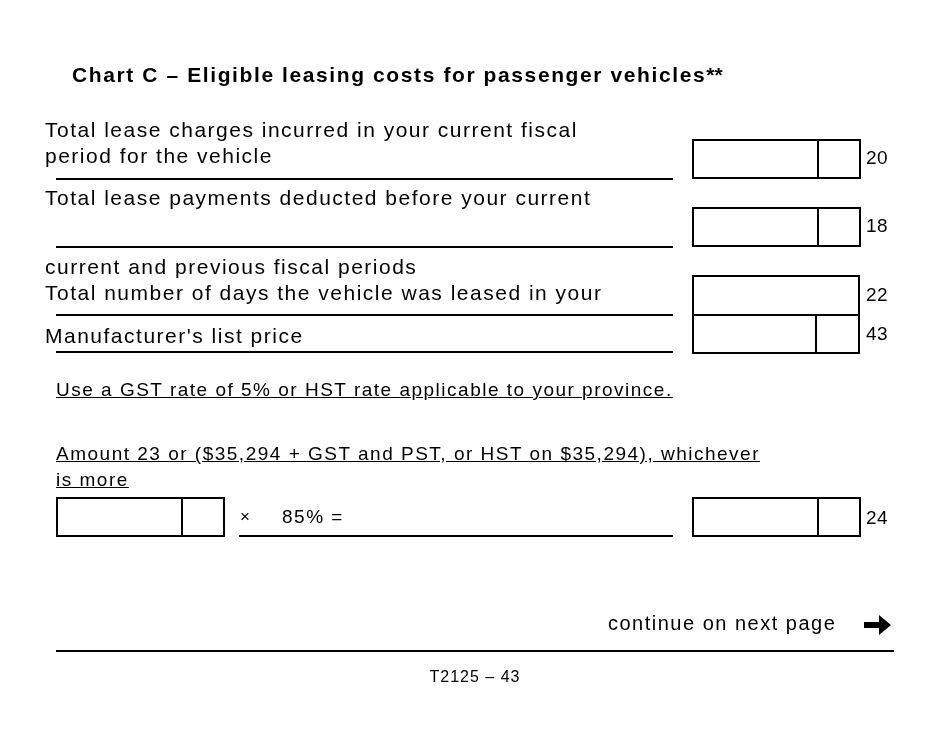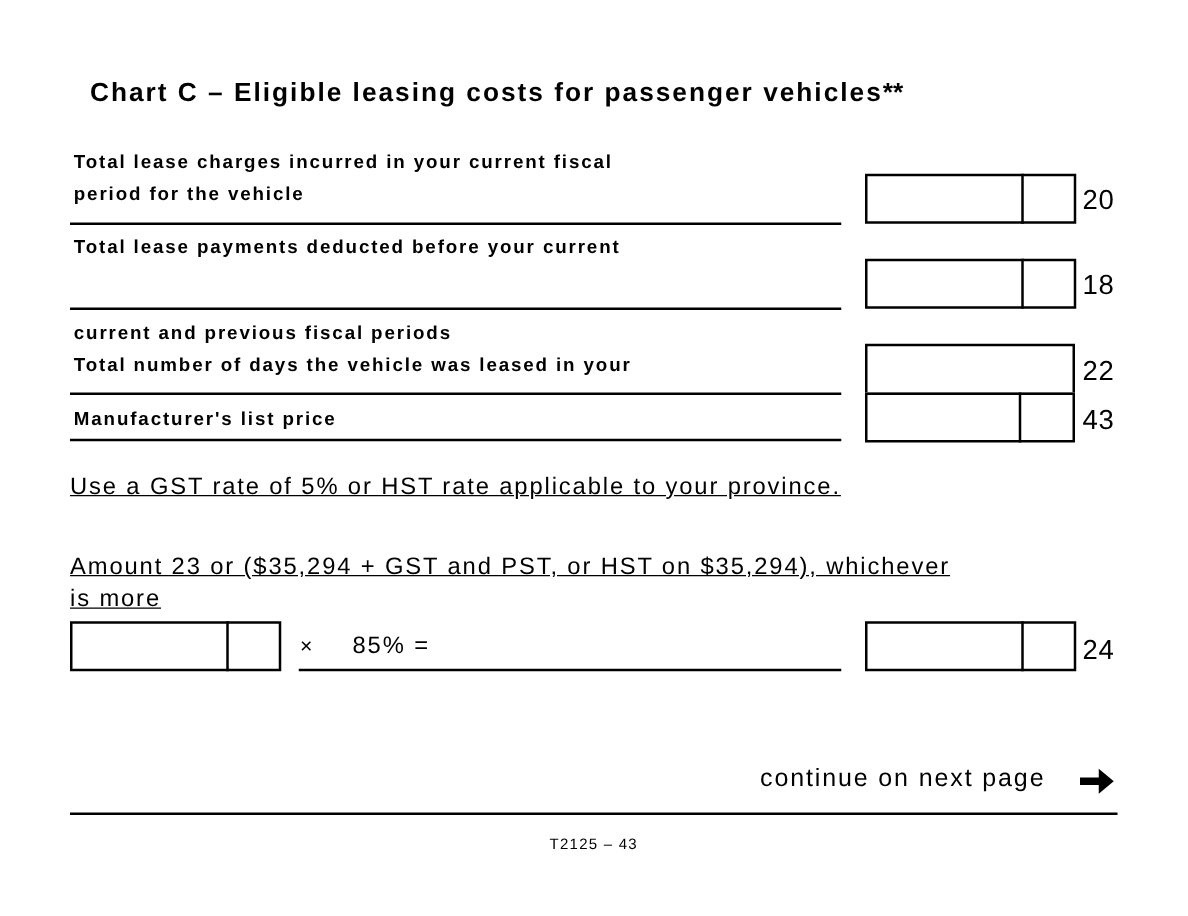--- a/index.html
+++ b/index.html
@@ -1,24 +1,24 @@
 <!DOCTYPE html>
 <html><head>
 <meta charset="utf-8">
 <style>
   html, body { margin:0; padding:0; background:#ffffff; }
   body { width:950px; height:733px; position:relative; overflow:hidden;
          font-family:"Liberation Sans", sans-serif; color:#000; }
   .abs { position:absolute; }
   .title { left:56px; top:63px; font-size:21px; font-weight:bold; letter-spacing:1.6px; white-space:nowrap;margin-left:16px; }
-  .label { left:59px; font-size:15px; letter-spacing:1.5px; line-height:26px; width:620px;font-weight:bold; }
+  .label { left:45px; font-size:21px; letter-spacing:1.5px; line-height:26px; width:620px; }
   .rule { left:56px; width:617px; height:0; border-top:2px solid #000; }
   .box { border:2px solid #000; box-sizing:border-box; background:#fff; }
   .cents { position:absolute; top:-2px; bottom:-2px; border-left:2px solid #000; }
-  .lineno { font-size:22px; letter-spacing:0.5px;text-align:center; }
+  .lineno { font-size:19px; letter-spacing:0.5px;text-align:center; }
   .para { left:56px; font-size:19px; letter-spacing:1.5px; line-height:26px; width:830px;text-decoration:underline; }
   .footer-rule { left:56px; width:838px; border-top:2px solid #000; top:650px; }
 </style>
 </head>
 <body>
 
 <div class="abs title">
   <span>Chart C – Eligible leasing costs for passenger vehicles</span><span style="letter-spacing:0">**</span>
 </div>
 
@@ -76,13 +76,13 @@
 <div class="abs lineno" style="left:866px; top:507px">24</div>
 
 <div class="abs" style="left:608px; top:612px; font-size:20px; letter-spacing:1.5px; white-space:nowrap">
   <span>continue on next page</span>
 </div>
 <svg class="abs" style="left:864px; top:613px" width="28" height="24" viewBox="0 0 28 24">
   <path d="M0 9 H15 V2 L27 12 L15 22 V15 H0 Z" fill="#000"></path>
 </svg>
 
 <div class="abs footer-rule"></div>
-<div class="abs" style="left:0; width:950px; top:668px; text-align:center; font-size:12px; letter-spacing:1px">T2125 – 43</div>
+<div class="abs" style="left:0; width:950px; top:668px; text-align:center; font-size:16px; letter-spacing:1px">T2125 – 43</div>
 
 </body></html>

